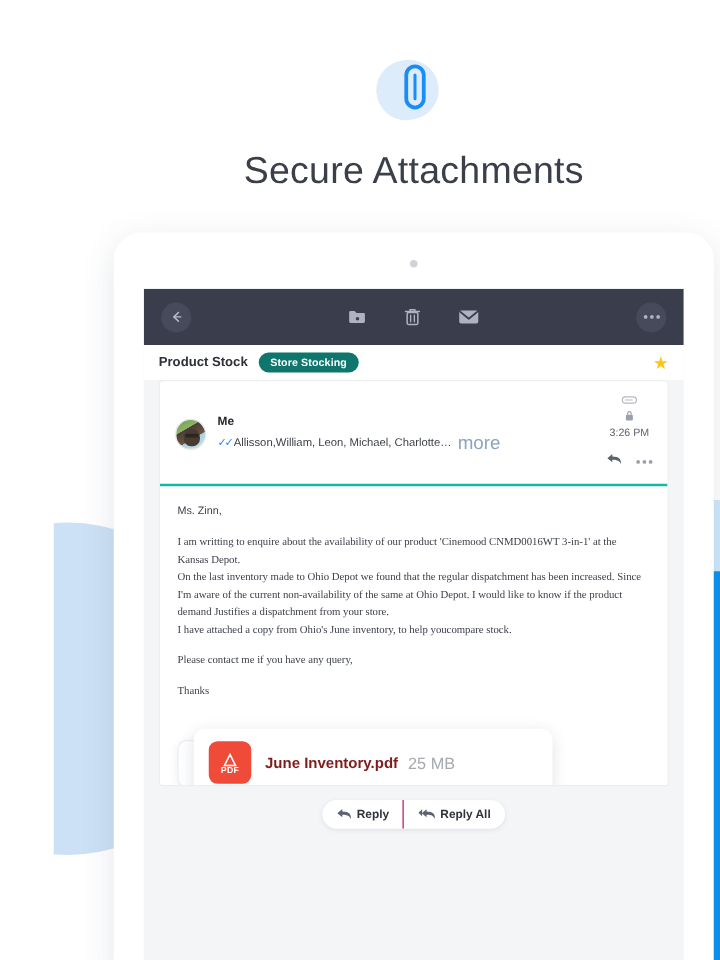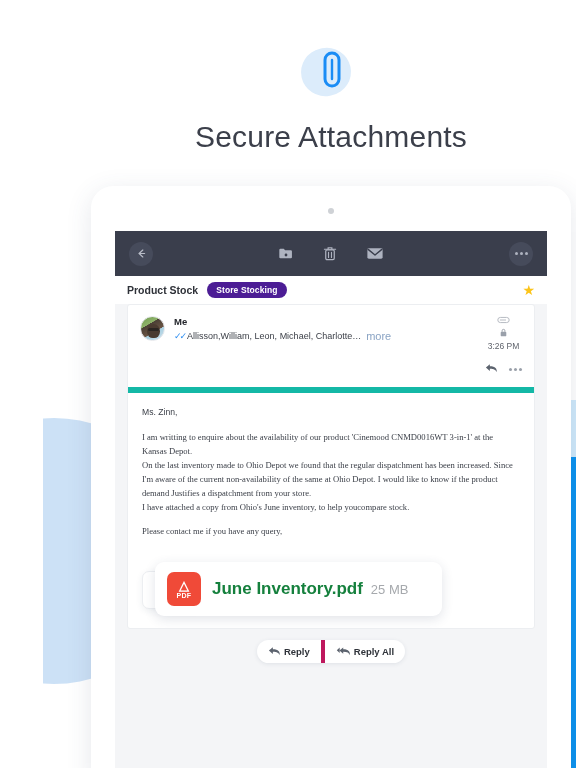--- a/index.html
+++ b/index.html
@@ -102,35 +102,35 @@
   .dots3 { display: flex; gap: 2px; }
   .dots3 i { width: 3px; height: 3px; border-radius: 50%; background: #aeb3c0; display: block; }
 
   
   .subject-row {
     height: 28px; background: #ffffff;
     display: flex; align-items: center; padding: 0 12px;
   }
   .subject-title { font-size: 10.5px; font-weight: 700; color: #2e3138; }
   .badge {
-    margin-left: 9px; background: #4c1d95; color: #ffffff;
+    margin-left: 9px; background: #0f766e; color: #ffffff;
     font-size: 8.5px; font-weight: 600;
     padding: 3px 9px 3.5px; border-radius: 10px; letter-spacing: .1px;
   }
   .star { margin-left: auto; font-size: 14px; color: #fcc419; line-height: 1; cursor: pointer; }
 
   
   .mail-card {
     margin: 0 12px; background: #ffffff;
     border: 1px solid #eceef1; border-radius: 3px;
     height: 325px; overflow: hidden; position: relative;
   }
   .sender-row {
-    display: flex; align-items: flex-start;
-    padding: 11px 12px 9px; border-bottom: 6px solid #14b8a6;
+    display: flex; align-items: center;
+    padding: 11px 12px 9px; border-bottom: 2px solid #14b8a6;
   }
   .avatar {
     width: 25px; height: 25px; border-radius: 50%; flex: none;
     background: linear-gradient(150deg,#6f9c4f 0%,#8fb36a 32%,#4a3f35 33%,#6b5544 62%,#a8cfe0 63%,#cfe3ee 100%);
     border: 1px solid #e6e8ec; overflow: hidden; position: relative;
   }
   .avatar::after {
     content: ""; position: absolute; left: 6px; top: 7px;
     width: 13px; height: 14px; border-radius: 50% 50% 45% 45%;
     background: #4a3b30;
@@ -139,21 +139,21 @@
     content: ""; position: absolute; left: 7px; top: 11px; z-index: 2;
     width: 11px; height: 3px; border-radius: 2px; background: #2b2622;
   }
   .sender-meta { margin-left: 9px; flex: 1; min-width: 0; }
   .sender-name { font-size: 9.5px; font-weight: 700; color: #24262c; }
   .recipients {
     display: flex; align-items: center; margin-top: 3px;
     font-size: 9px; color: #3d4149; white-space: nowrap;
   }
   .dbl-check { color: #2b8cf0; margin-right: 2px; font-size: 9px; letter-spacing: -2px; }
-  .more-link { color: #8aa4c4; margin-left: 5px; font-size: 11px; cursor: pointer; }
+  .more-link { color: #8aa4c4; margin-left: 5px; font-size: 15px; cursor: pointer; }
   .sender-right { margin-left: auto; text-align: right; flex: none; }
   .sr-top { display: flex; align-items: center; justify-content: flex-end; gap: 4px; flex-direction: column; }
   .time { font-size: 8.5px; color: #60646d; }
   .sr-bot { display: flex; align-items: center; justify-content: flex-end; gap: 11px; margin-top: 9px; }
 
   
   .mail-body { padding: 13px 14px 0; }
   .mail-body p {
     font-size: 8.6px; line-height: 1.62; color: #3c4049; margin: 0;
   }
@@ -176,35 +176,35 @@
     display: flex; align-items: center; padding: 0 12px;
     cursor: pointer;
   }
   .pdf-ico {
     width: 34px; height: 34px; border-radius: 7px; background: #f04a38;
     display: flex; flex-direction: column; align-items: center; justify-content: center;
     flex: none; color: #ffffff;
   }
   .pdf-ico .glyph { font-size: 13px; line-height: 11px; font-weight: 700; }
   .pdf-ico .plabel { font-size: 7px; font-weight: 700; letter-spacing: .3px; margin-top: 1px; }
-  .att-name { margin-left: 11px; font-size: 17px; font-weight: 700; color: #15803d; }
+  .att-name { margin-left: 11px; font-size: 12px; font-weight: 700; color: #7f1d1d; }
   .att-size { margin-left: 8px; font-size: 13px; color: #a6a9ad; }
 
   
   .reply-bar { display: flex; justify-content: center; margin-top: 11px; }
   .reply-group {
     display: flex; background: #ffffff; border-radius: 14px;
     box-shadow: 0 1px 4px rgba(40,60,90,.1); overflow: hidden;
   }
   .reply-btn {
     display: flex; align-items: center; gap: 3px;
     padding: 6px 11px; font-size: 9.5px; color: #2f333a; font-weight: 600;
     cursor: pointer;
   }
-  .reply-btn + .reply-btn { border-left: 4px solid #be185d; }
+  .reply-btn + .reply-btn { border-left: 1px solid #be185d; }
 </style>
 </head>
 <body>
 
 <div id="stage">
 
   <div class="bg-circle-left"></div>
   <div class="bg-blue-lightband"></div>
   <div class="bg-blue-lightband2"></div>
   <div class="bg-blue-strong"></div>
@@ -311,20 +311,21 @@
             </div>
           </div>
         </div>
 
         <div class="mail-body">
           <p>Ms. Zinn,</p>
           <p style="white-space:pre-line">I am writting to enquire about the availability  of our product 'Cinemood CNMD0016WT 3-in-1' at the Kansas Depot.
 On the last inventory made to Ohio Depot we found that the regular dispatchment has been increased. Since I'm aware of the current non-availability of the same at Ohio Depot. I would like to know if the product demand Justifies a  dispatchment from your store.
 I have attached a copy from Ohio's June inventory, to help youcompare stock.</p>
           <p>Please contact me if you have any query,</p>
+          <p>Thanks</p>
         </div>
 
         <div class="attach-zone">
           <div class="attach-back">
             <div class="pdf-ico">
               <span class="glyph">📄</span>
             </div>
           </div>
           <div class="attach-card">
             <div class="pdf-ico">

